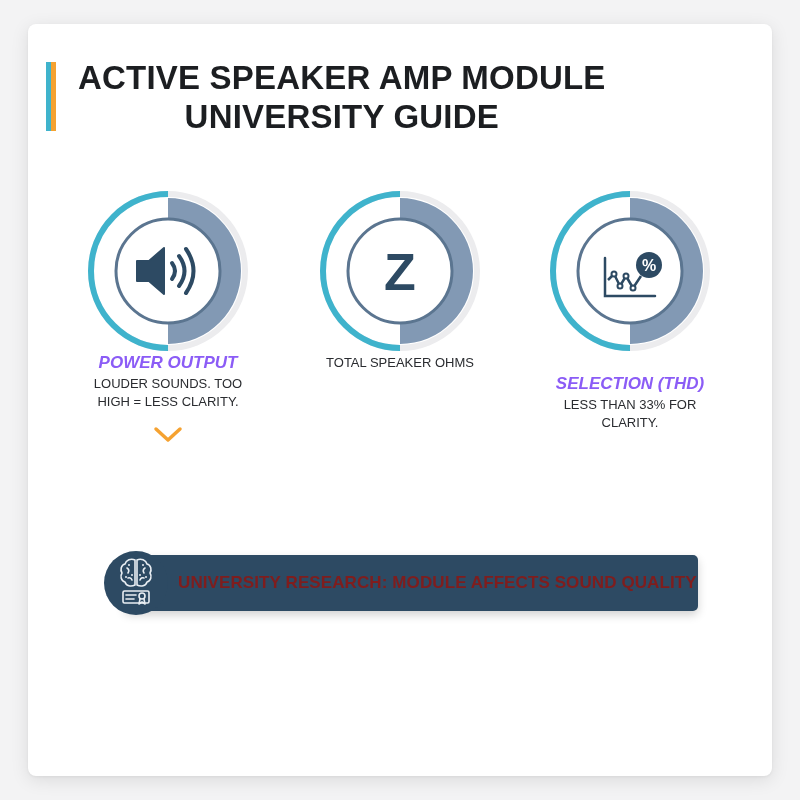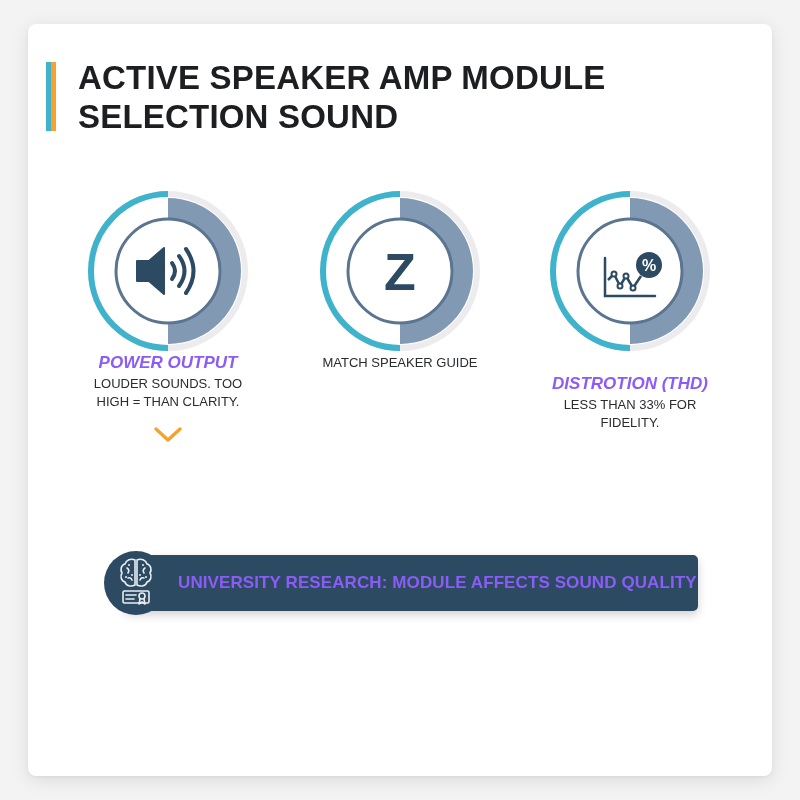--- a/index.html
+++ b/index.html
@@ -28,20 +28,21 @@
   .accent-bar .a2 { flex: 1; background: #f5a231; }
   .title {
     position: absolute;
     left: 50px; top: 34px;
     margin: 0;
     font-size: 33px;
     line-height: 39px;
     font-weight: 700;
     color: #1c1e21;
     letter-spacing: 0.2px;
+    text-align: center;
   }
   .feature {
     position: absolute;
     top: 166px;
     width: 220px;
     text-align: center;
   }
   .feature.f1 { left: 30px; }
   .feature.f2 { left: 262px; }
   .feature.f3 { left: 492px; }
@@ -89,79 +90,79 @@
     border-radius: 50%;
     background: #2d4a63;
   }
   .banner-text {
     position: absolute;
     left: 74px; top: 4px;
     height: 48px;
     line-height: 56px;
     font-size: 17px;
     font-weight: 700;
-    color: #8b5cf6;
+    color: #7f1d1d;
     letter-spacing: 0.1px;
     white-space: nowrap;
   }
 </style>
 </head>
 <body>
 
 <div class="card">
 
   <div class="accent-bar">
     <div class="a1"></div>
     <div class="a2"></div>
   </div>
 
   <h1 class="title">
     <span>ACTIVE SPEAKER AMP MODULE</span><br>
-    <span>SELECTION SOUND</span>
+    <span>UNIVERSITY GUIDE</span>
   </h1>
 
   <div class="feature f1">
     <div class="ring">
       <svg width="162" height="162" viewBox="0 0 162 162">
         <circle cx="81" cy="81" r="77" fill="none" stroke="#ececee" stroke-width="6"></circle>
         <path d="M81 4 A77 77 0 0 0 81 158" fill="none" stroke="#3fb3cc" stroke-width="6"></path>
         <path d="M81 8 A73 73 0 0 1 81 154 L81 133 A52 52 0 0 0 81 29 Z" fill="#8299b4"></path>
         <circle cx="81" cy="81" r="52" fill="#ffffff" stroke="#5b7590" stroke-width="3"></circle>
       </svg>
       <svg style="position:absolute;left:48px;top:54px" width="66" height="54" viewBox="0 0 66 54">
         <path d="M2 17 H14 L29 4 V50 L14 37 H2 Z" fill="#2d4a63" stroke="#2d4a63" stroke-width="2" stroke-linejoin="round"></path>
         <path d="M37 19 Q43 27 37 35" fill="none" stroke="#2d4a63" stroke-width="4" stroke-linecap="round"></path>
         <path d="M44 12 Q55 27 44 42" fill="none" stroke="#2d4a63" stroke-width="4" stroke-linecap="round"></path>
         <path d="M51 5 Q66 27 51 49" fill="none" stroke="#2d4a63" stroke-width="4" stroke-linecap="round"></path>
       </svg>
     </div>
     <div class="feature-title">POWER OUTPUT</div>
     <div class="feature-desc">
       <span>LOUDER SOUNDS. TOO</span><br>
-      <span>HIGH = THAN CLARITY.</span>
+      <span>HIGH = LESS CLARITY.</span>
     </div>
     <div class="chevron">
       <svg width="30" height="20" viewBox="0 0 30 20">
         <path d="M3 4 L15 15 L27 4" fill="none" stroke="#f5a231" stroke-width="3.5" stroke-linecap="round" stroke-linejoin="round"></path>
       </svg>
     </div>
   </div>
 
   <div class="feature f2">
     <div class="ring">
       <svg width="162" height="162" viewBox="0 0 162 162">
         <circle cx="81" cy="81" r="77" fill="none" stroke="#ececee" stroke-width="6"></circle>
         <path d="M81 4 A77 77 0 0 0 81 158" fill="none" stroke="#3fb3cc" stroke-width="6"></path>
         <path d="M81 8 A73 73 0 0 1 81 154 L81 133 A52 52 0 0 0 81 29 Z" fill="#8299b4"></path>
         <circle cx="81" cy="81" r="52" fill="#ffffff" stroke="#5b7590" stroke-width="3"></circle>
         <text x="81" y="100" text-anchor="middle" font-family="Liberation Sans, sans-serif" font-weight="700" font-size="52" fill="#2d4a63">Z</text>
       </svg>
     </div>
     <div class="feature-desc">
-      <span>MATCH SPEAKER GUIDE</span>
+      <span>TOTAL SPEAKER OHMS</span>
     </div>
   </div>
 
   <div class="feature f3">
     <div class="ring">
       <svg width="162" height="162" viewBox="0 0 162 162">
         <circle cx="81" cy="81" r="77" fill="none" stroke="#ececee" stroke-width="6"></circle>
         <path d="M81 4 A77 77 0 0 0 81 158" fill="none" stroke="#3fb3cc" stroke-width="6"></path>
         <path d="M81 8 A73 73 0 0 1 81 154 L81 133 A52 52 0 0 0 81 29 Z" fill="#8299b4"></path>
         <circle cx="81" cy="81" r="52" fill="#ffffff" stroke="#5b7590" stroke-width="3"></circle>
@@ -172,25 +173,25 @@
           <circle cx="71" cy="96" r="2.5" fill="#fff" stroke="#2d4a63" stroke-width="2"></circle>
           <circle cx="77" cy="86" r="2.5" fill="#fff" stroke="#2d4a63" stroke-width="2"></circle>
           <circle cx="84" cy="98" r="2.5" fill="#fff" stroke="#2d4a63" stroke-width="2"></circle>
           <circle cx="100" cy="75" r="13" fill="#2d4a63"></circle>
           <text x="100" y="81" text-anchor="middle" font-family="Liberation Sans, sans-serif" font-weight="700" font-size="16" fill="#ffffff">%</text>
         </g>
       </svg>
     </div>
     <div class="feature-title">
       <br>
-      <span>DISTROTION (THD)</span>
+      <span>SELECTION (THD)</span>
     </div>
     <div class="feature-desc">
       <span>LESS THAN 33% FOR</span><br>
-      <span>FIDELITY.</span>
+      <span>CLARITY.</span>
     </div>
   </div>
 
   <div class="banner">
     <div class="banner-bar"></div>
     <div class="banner-badge">
       <svg width="64" height="64" viewBox="0 0 64 64">
         <g fill="none" stroke="#e9eef3" stroke-width="1.6" stroke-linecap="round" stroke-linejoin="round">
           <path d="M31 9 C27 7 22 9 21 13 C17 14 16 19 18 22 C16 25 17 30 21 31 C22 35 27 36 31 34 Z"></path>
           <path d="M33 9 C37 7 42 9 43 13 C47 14 48 19 46 22 C48 25 47 30 43 31 C42 35 37 36 33 34 Z"></path>

